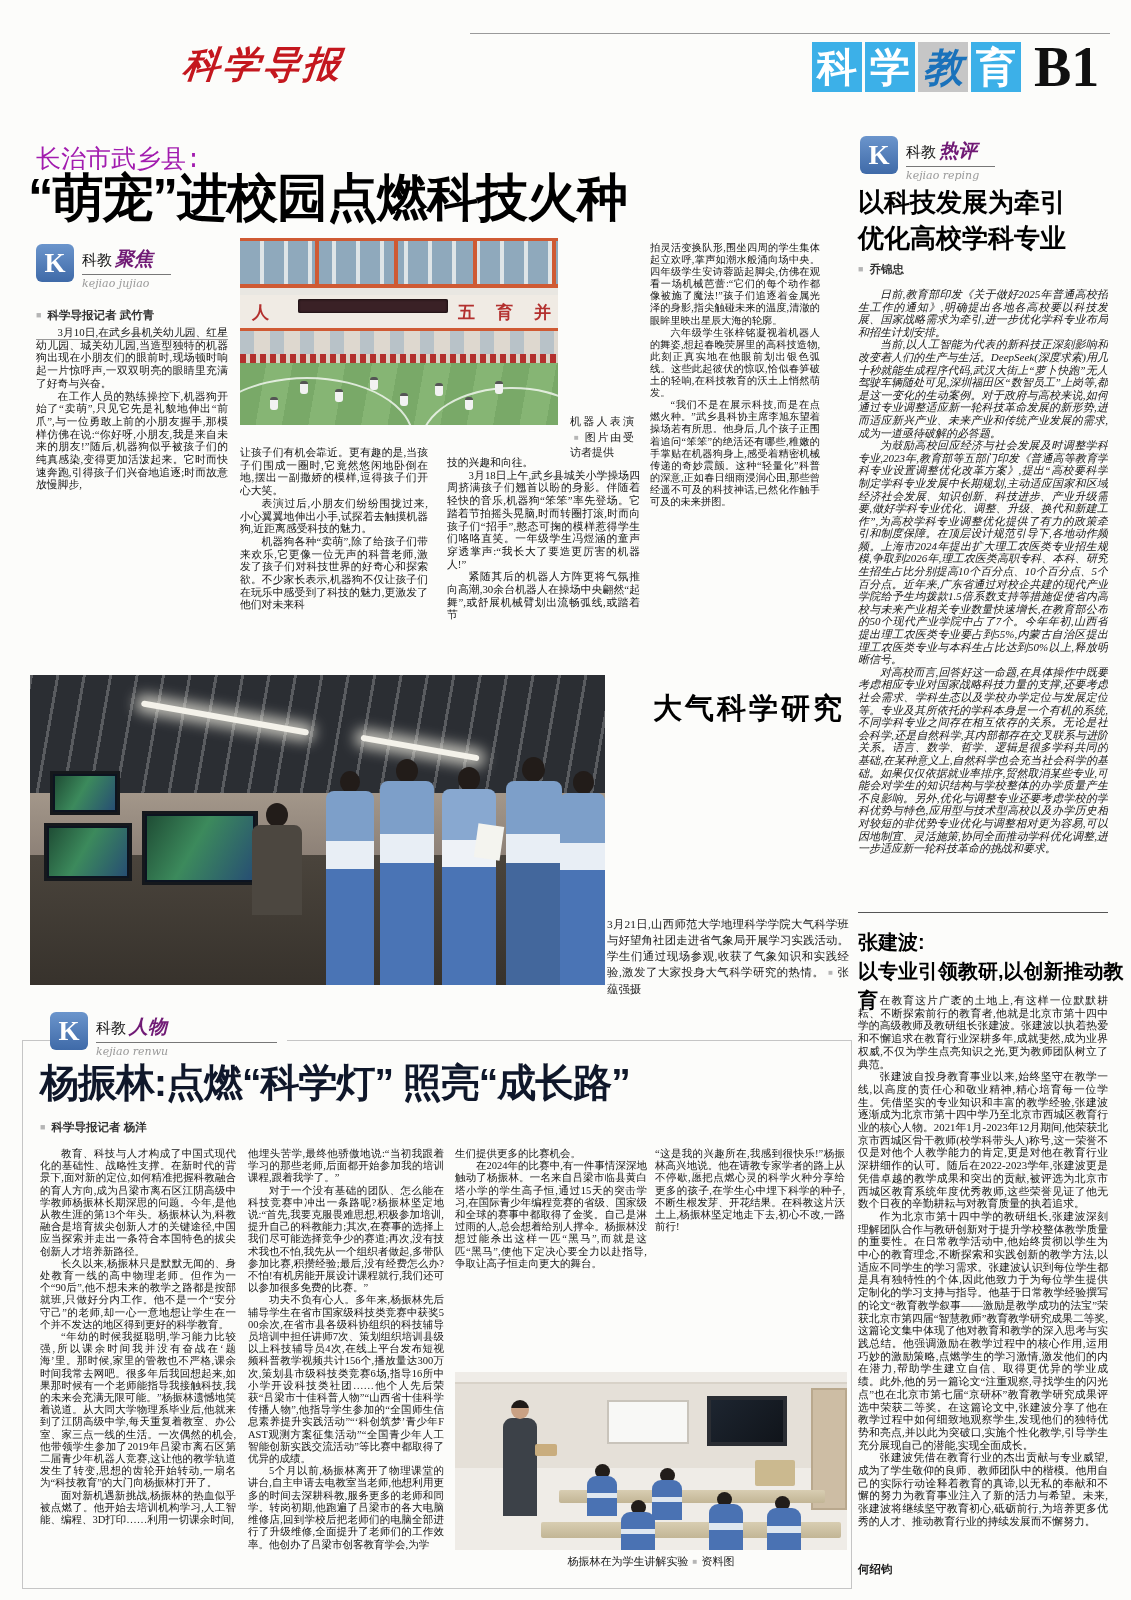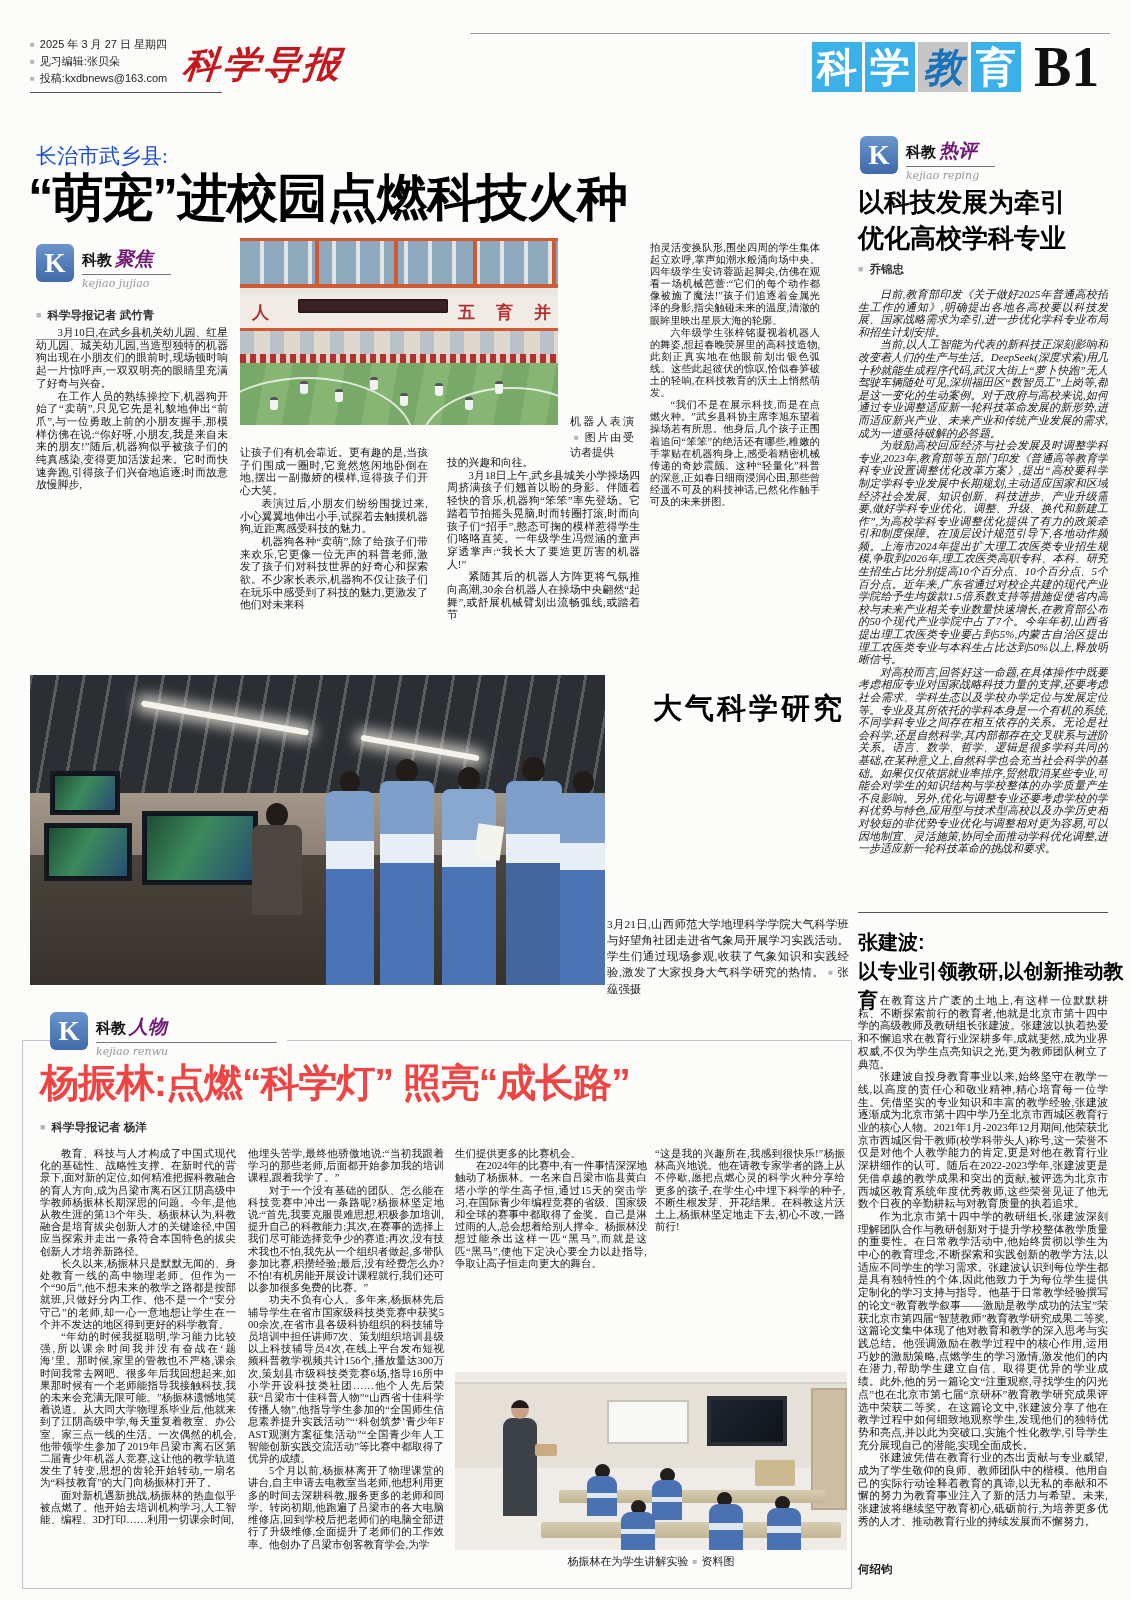--- a/index.html
+++ b/index.html
@@ -20,36 +20,36 @@
   .banner-block.jiao{background:#c6c6c6;color:#1a72bb;font-family:"DejaVu Serif",serif;font-style:italic;}
   .banner-b1{font-family:"Liberation Serif",serif;font-weight:bold;font-size:56px;line-height:50px;
              margin-left:10px;color:#101010;}
 
   
   .badge{position:absolute;display:flex;align-items:flex-start;background:#fcfcfa;padding-right:10px;}
   .k-box{width:38px;height:38px;border-radius:6px;background:linear-gradient(180deg,#6b95cc,#3f6aa8);
          color:#fff;font-family:"Liberation Serif",serif;font-weight:bold;font-size:27px;line-height:38px;
          text-align:center;margin-right:8px;}
   .badge-line1{border-bottom:1px solid #777;padding:2px 18px 2px 0;white-space:nowrap;}
-  .badge-zh{font-family:"Liberation Sans",sans-serif;font-weight:bold;font-size:15px;color:#111;}
+  .badge-zh{font-family:"Liberation Sans",sans-serif;font-weight:normal;font-size:15px;color:#111;}
   .badge-cal{font-family:"DejaVu Serif",serif;font-style:italic;font-weight:bold;font-size:19px;
              color:#701a75;margin-left:3px;}
   .badge-py{font-family:"DejaVu Serif",serif;font-style:italic;font-size:11px;color:#999;margin-top:2px;}
 
   
   .byline{position:absolute;font-family:"Liberation Sans",sans-serif;font-weight:bold;font-size:11.5px;color:#333;}
   .byline::before{content:"■";color:#b5b5b5;font-size:9px;margin-right:6px;vertical-align:1px;}
   .bodycol{position:absolute;font-size:10.8px;line-height:12.7px;text-align:justify;overflow:hidden;
            word-break:break-all;color:#141414;}
   .bodycol p{margin:0;text-indent:2em;}
   .bodycol p.cont{text-indent:0;}
   .sq-mark::before{content:"■";color:#b5b5b5;font-size:8px;margin:0 4px;vertical-align:1px;}
 
   
-  .kicker{position:absolute;left:36px;top:142px;font-family:Liberation Serif, serif;font-size:21px;color:#1d4ed8;}
+  .kicker{position:absolute;left:36px;top:142px;font-family:Liberation Mono, monospace;font-size:25px;color:#a21caf;}
   .headline{position:absolute;left:28px;top:164px;width:810px;font-family:"Liberation Sans",sans-serif;
             font-weight:bold;font-size:51px;letter-spacing:-1px;color:#000;white-space:nowrap;}
   .byline1{left:36px;top:296px;width:192px;border-bottom:1px solid #999;padding-bottom:16px;margin-top:12px;}
   .lead-col1{left:36px;top:326px;width:192px;height:344px;}
   .lead-col2{left:240px;top:446px;width:188px;height:226px;}
   .lead-col3{left:447px;top:456px;width:193px;height:210px;}
   .lead-col4{left:650px;top:242px;width:170px;height:412px;font-size:10.2px;line-height:12.1px;}
   .cap-robots{position:absolute;left:570px;top:414px;width:64px;font-size:11px;line-height:15.5px;text-align:justify;}
 
   
@@ -116,39 +116,34 @@
   .f2-title{position:absolute;left:858px;top:928px;font-family:"Liberation Sans",sans-serif;
             font-weight:bold;font-size:20px;line-height:29px;color:#000;}
   .f2-body{left:858px;top:994px;width:250px;height:566px;}
   .f2-author{position:absolute;left:858px;top:1562px;width:250px;text-align:left;
              font-family:"Liberation Sans",sans-serif;font-weight:bold;font-size:11.5px;}
 
   
   .profile-box{position:absolute;left:22px;top:1040px;width:830px;height:549px;border:1px solid #c5c5c5;}
   .badge-renwu-pos{left:50px;top:1012px;}
   .headline2{position:absolute;left:40px;top:1056px;width:800px;font-family:"Liberation Sans",sans-serif;
-             font-weight:bold;font-size:39px;letter-spacing:-1px;color:#ef4444;white-space:nowrap;}
+             font-weight:bold;font-size:39px;letter-spacing:-1px;color:#0f172a;white-space:nowrap;}
   .byline2{left:40px;top:1120px;}
   .pcol{font-size:10.5px;line-height:12.2px;}
   .pcol1{left:40px;top:1148px;width:196px;height:434px;}
   .pcol2{left:248px;top:1148px;width:196px;height:434px;}
   .pcol3{left:455px;top:1148px;width:192px;height:220px;}
   .pcol4{left:655px;top:1148px;width:190px;height:220px;}
   .cap-class{position:absolute;left:455px;top:1554px;width:392px;text-align:center;font-size:11px;}
 </style>
 </head>
 <body>
 
 <div id="page" data-name="newspaper-page">
 
-  <div class="hdr-info" data-name="header-info">
-    <div data-name="date-line">2025 年 3 月 27 日  星期四</div>
-    <div data-name="editor-line">见习编辑:张贝朵</div>
-    <div data-name="submission-line">投稿:kxdbnews@163.com</div>
-  </div>
   <div class="masthead" data-name="masthead-logo">科学导报</div>
   <div class="top-rule" data-name="header-rule"></div>
   <div class="banner" data-name="section-banner">
     <div class="banner-block" data-name="banner-char">科</div>
     <div class="banner-block" data-name="banner-char">学</div>
     <div class="banner-block jiao" data-name="banner-char">教</div>
     <div class="banner-block" data-name="banner-char">育</div>
     <div class="banner-b1" data-name="page-number">B1</div>
   </div>
 

